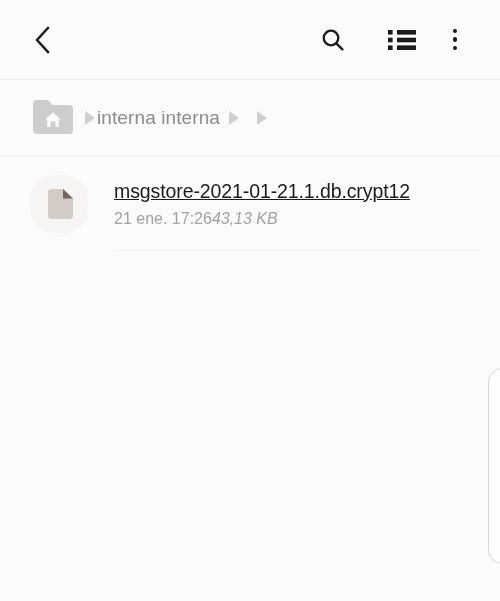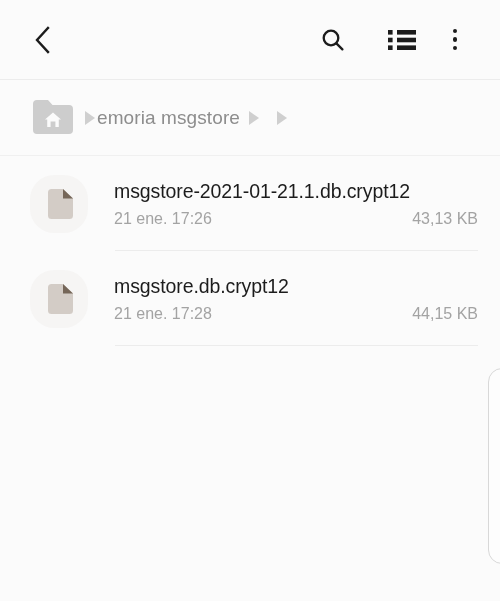--- a/index.html
+++ b/index.html
@@ -160,32 +160,32 @@
   }
 
   .file-name {
     font-size: 19.5px;
     color: #1c1c1c;
     letter-spacing: -0.1px;
     margin-bottom: 7px;
     white-space: nowrap;
     overflow: hidden;
     text-overflow: ellipsis;
+    text-decoration: underline;
   }
 
   .file-sub {
     display: flex;
-    justify-content: space-between;
     align-items: baseline;
     font-size: 16px;
     color: #a3a3a3;
   }
 
   .file-date { white-space: nowrap; }
-  .file-size { white-space: nowrap; }
+  .file-size { white-space: nowrap; font-style: italic; }
 
   
   .scroll-handle {
     position: absolute;
     left: 488px;
     top: 368px;
     width: 28px;
     height: 196px;
     border: 1px solid #d8d8d8;
     border-radius: 16px;
@@ -247,21 +247,21 @@
         <svg class="icon-svg" width="48" height="40" viewBox="0 0 48 40" aria-hidden="true">
           <path d="M4 6 A4 4 0 0 1 8 2 L19 2 L23.5 7 L40 7 A4 4 0 0 1 44 11 L44 32
                    A4 4 0 0 1 40 36 L8 36 A4 4 0 0 1 4 32 Z" fill="#cdcdcd"></path>
           <path d="M24 14.5 L32 21.5 L29.8 21.5 L29.8 29 L26.4 29 L26.4 23.6
                    L21.6 23.6 L21.6 29 L18.2 29 L18.2 21.5 L16 21.5 Z" fill="#fbfbfb"></path>
         </svg>
       </span>
     </div>
 
     <span class="crumb-sep tight"></span>
-    <span class="crumb-text">emoria msgstore</span>
+    <span class="crumb-text">interna interna</span>
 
     <span class="crumb-sep"></span>
 
     <span class="crumb-sep"></span>
 
   </div>
 
   <div class="filelist">
 
     <div class="file-row">
@@ -275,35 +275,18 @@
       </div>
       <div class="file-meta">
         <div class="file-name">msgstore-2021-01-21.1.db.crypt12</div>
         <div class="file-sub">
           <span class="file-date">21 ene. 17:26</span>
           <span class="file-size">43,13 KB</span>
         </div>
       </div>
     </div>
 
-    <div class="file-row">
-      <div class="file-icon">
-        <div class="squircle"></div>
-        <svg class="doc" width="28" height="30" viewBox="0 0 28 30" aria-hidden="true">
-          <path d="M3 3.5 A3.5 3.5 0 0 1 6.5 0 L18 0 L28 9.6 L28 26.5
-                   A3.5 3.5 0 0 1 24.5 30 L6.5 30 A3.5 3.5 0 0 1 3 26.5 Z" fill="#d3ccc6"></path>
-          <path d="M18 0 L28 9.6 L18 9.6 Z" fill="#756658"></path>
-        </svg>
-      </div>
-      <div class="file-meta">
-        <div class="file-name">msgstore.db.crypt12</div>
-        <div class="file-sub">
-          <span class="file-date">21 ene. 17:28</span>
-          <span class="file-size">44,15 KB</span>
-        </div>
-      </div>
-    </div>
 
   </div>
 
   <div class="scroll-handle"></div>
 
 </div>
 
 </body></html>

